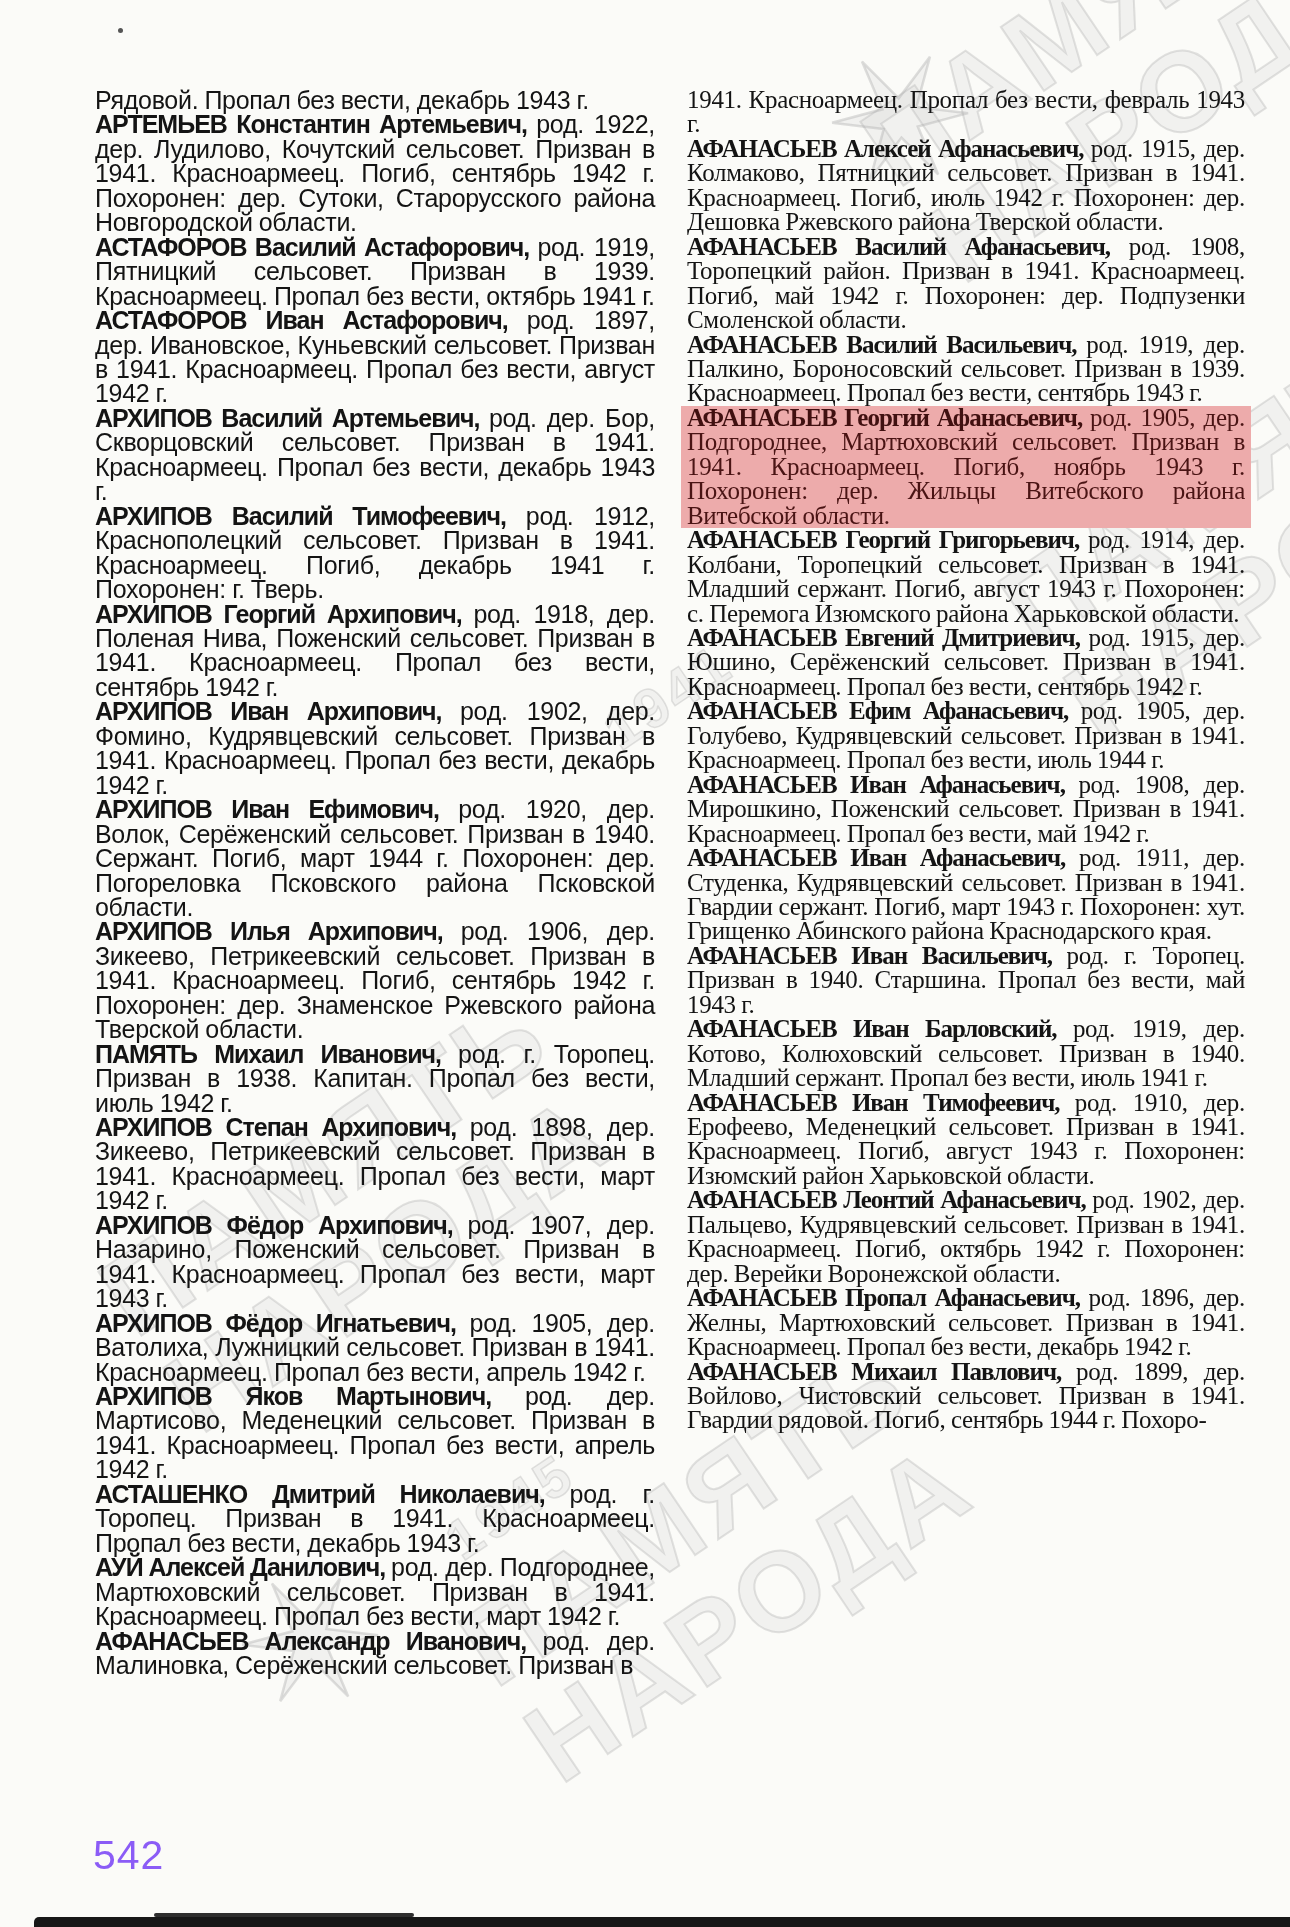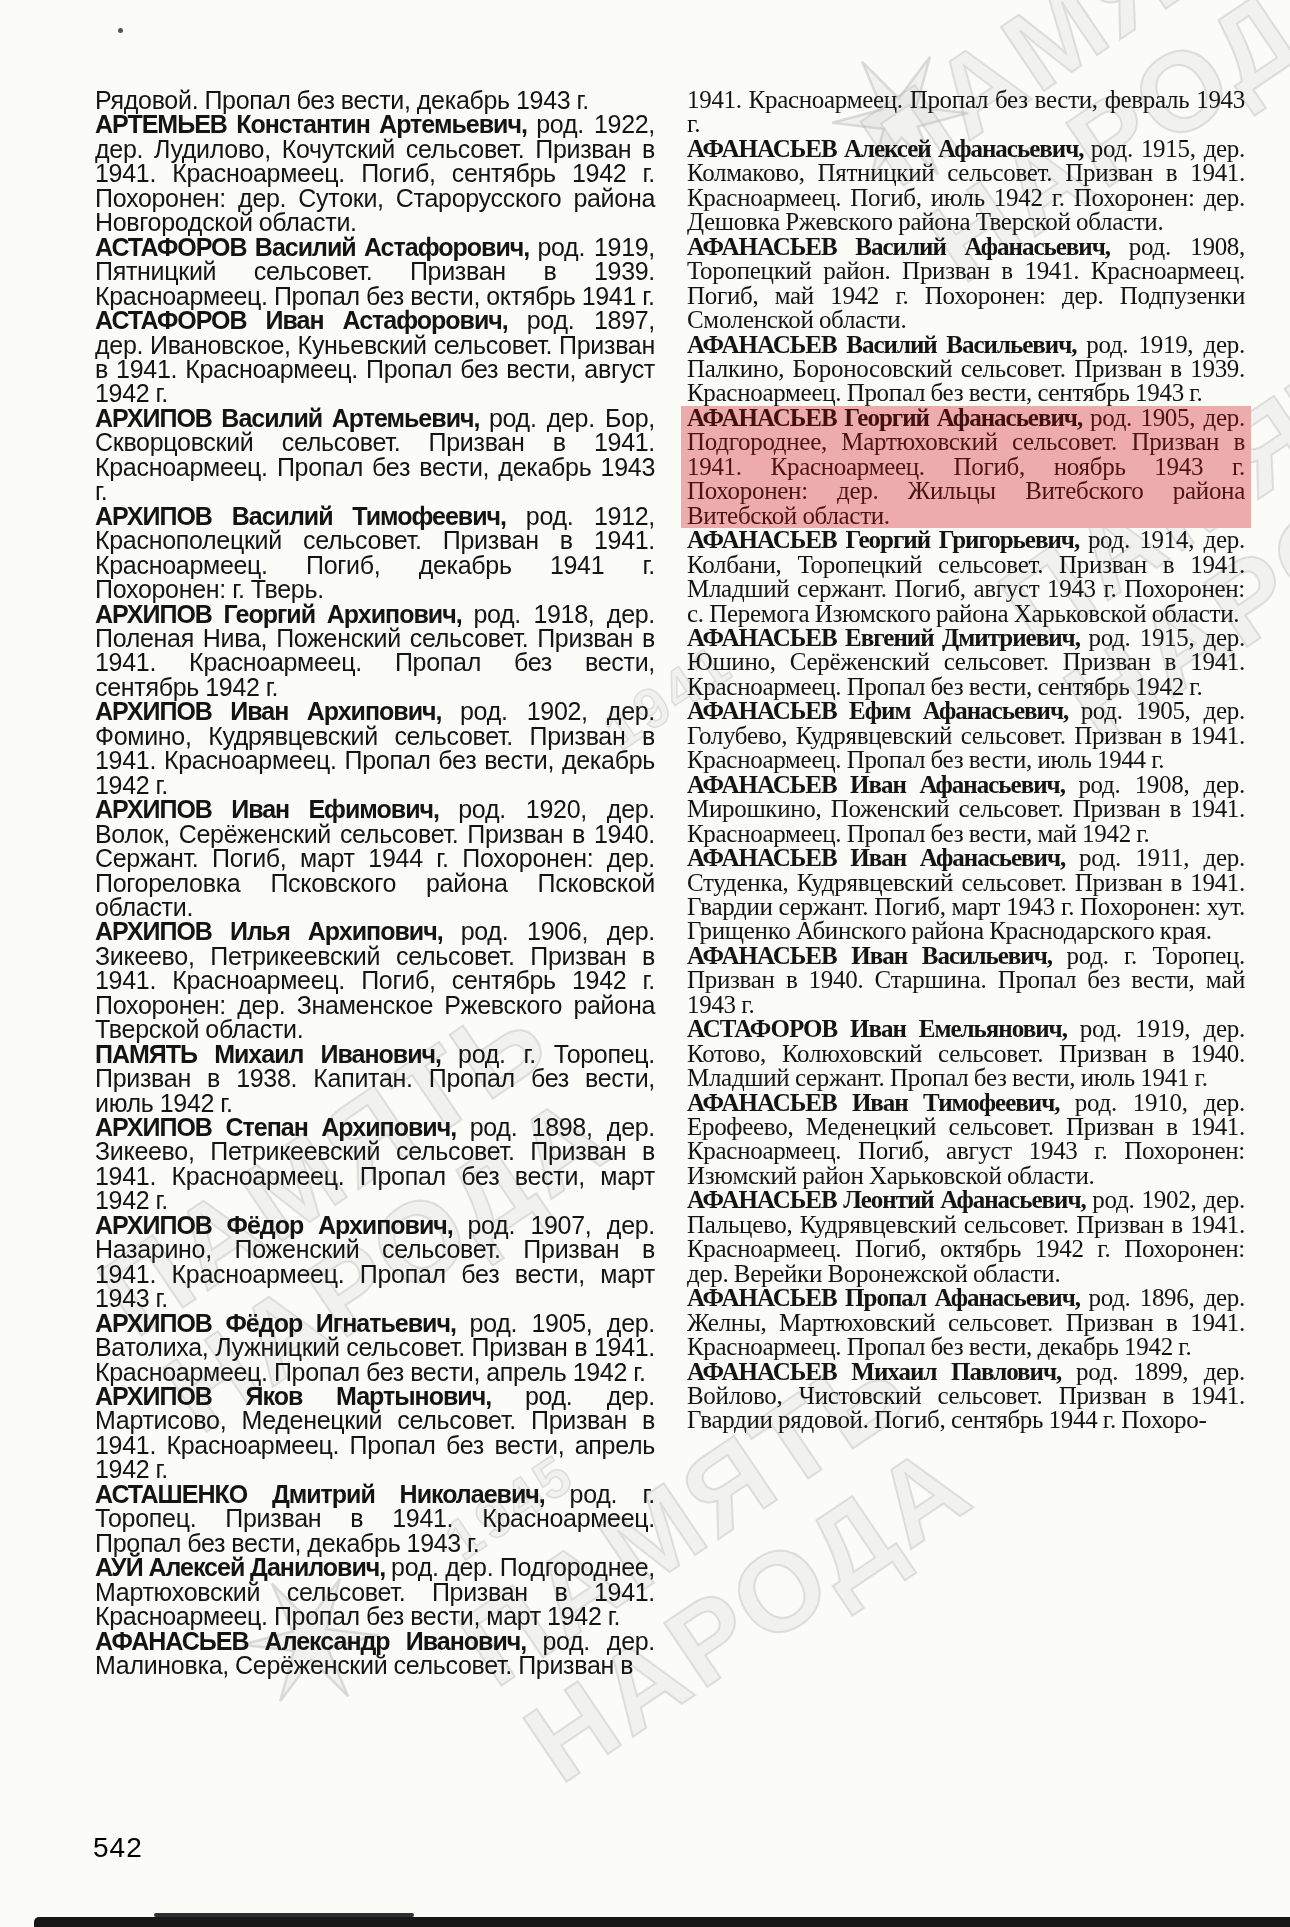--- a/index.html
+++ b/index.html
@@ -57,23 +57,23 @@
     color:#4a1414;
     margin:0 -6px;
     padding:0 6px;
   }
   .entry.highlight .surname{color:#401010;}
 
   
   .page-number{
     position:absolute;
     left:93px;top:1832px;
-    font-size:28px;
+    font-size:41px;
     letter-spacing:1px;
-    color:#000000;
+    color:#8b5cf6;
   }
 
   
   .scan-edge{
     position:absolute;
     left:34px;right:0;bottom:0;height:10px;
     background:#171717;
     border-top-left-radius:5px;
   }
   .scan-edge::before{
@@ -127,21 +127,21 @@
       <p class="entry"><span class="surname">АФАНАСЬЕВ Алексей Афанасьевич, </span>род. 1915, дер. Колмаково, Пятницкий сельсовет. Призван в 1941. Красноармеец. Погиб, июль 1942 г. Похоронен: дер. Дешовка Ржевского района Тверской области.</p>
       <p class="entry"><span class="surname">АФАНАСЬЕВ Василий Афанасьевич, </span>род. 1908, Торопецкий район. Призван в 1941. Красноармеец. Погиб, май 1942 г. Похоронен: дер. Подпузенки Смоленской области.</p>
       <p class="entry"><span class="surname">АФАНАСЬЕВ Василий Васильевич, </span>род. 1919, дер. Палкино, Бороносовский сельсовет. Призван в 1939. Красноармеец. Пропал без вести, сентябрь 1943 г.</p>
       <p class="entry highlight"><span class="surname">АФАНАСЬЕВ Георгий Афанасьевич, </span>род. 1905, дер. Подгороднее, Мартюховский сельсовет. Призван в 1941. Красноармеец. Погиб, ноябрь 1943 г. Похоронен: дер. Жильцы Витебского района Витебской области.</p>
       <p class="entry"><span class="surname">АФАНАСЬЕВ Георгий Григорьевич, </span>род. 1914, дер. Колбани, Торопецкий сельсовет. Призван в 1941. Младший сержант. Погиб, август 1943 г. Похоронен: с. Перемога Изюмского района Харьковской области.</p>
       <p class="entry"><span class="surname">АФАНАСЬЕВ Евгений Дмитриевич, </span>род. 1915, дер. Юшино, Серёженский сельсовет. Призван в 1941. Красноармеец. Пропал без вести, сентябрь 1942 г.</p>
       <p class="entry"><span class="surname">АФАНАСЬЕВ Ефим Афанасьевич, </span>род. 1905, дер. Голубево, Кудрявцевский сельсовет. Призван в 1941. Красноармеец. Пропал без вести, июль 1944 г.</p>
       <p class="entry"><span class="surname">АФАНАСЬЕВ Иван Афанасьевич, </span>род. 1908, дер. Мирошкино, Поженский сельсовет. Призван в 1941. Красноармеец. Пропал без вести, май 1942 г.</p>
       <p class="entry"><span class="surname">АФАНАСЬЕВ Иван Афанасьевич, </span>род. 1911, дер. Студенка, Кудрявцевский сельсовет. Призван в 1941. Гвардии сержант. Погиб, март 1943 г. Похоронен: хут. Грищенко Абинского района Краснодарского края.</p>
       <p class="entry"><span class="surname">АФАНАСЬЕВ Иван Васильевич, </span>род. г. Торопец. Призван в 1940. Старшина. Пропал без вести, май 1943 г.</p>
-      <p class="entry"><span class="surname">АСТАФОРОВ Иван Емельянович, </span>род. 1919, дер. Котово, Колюховский сельсовет. Призван в 1940. Младший сержант. Пропал без вести, июль 1941 г.</p>
+      <p class="entry"><span class="surname">АФАНАСЬЕВ Иван Барловский, </span>род. 1919, дер. Котово, Колюховский сельсовет. Призван в 1940. Младший сержант. Пропал без вести, июль 1941 г.</p>
       <p class="entry"><span class="surname">АФАНАСЬЕВ Иван Тимофеевич, </span>род. 1910, дер. Ерофеево, Меденецкий сельсовет. Призван в 1941. Красноармеец. Погиб, август 1943 г. Похоронен: Изюмский район Харьковской области.</p>
       <p class="entry"><span class="surname">АФАНАСЬЕВ Леонтий Афанасьевич, </span>род. 1902, дер. Пальцево, Кудрявцевский сельсовет. Призван в 1941. Красноармеец. Погиб, октябрь 1942 г. Похоронен: дер. Верейки Воронежской области.</p>
       <p class="entry"><span class="surname">АФАНАСЬЕВ Пропал Афанасьевич, </span>род. 1896, дер. Желны, Мартюховский сельсовет. Призван в 1941. Красноармеец. Пропал без вести, декабрь 1942 г.</p>
       <p class="entry"><span class="surname">АФАНАСЬЕВ Михаил Павлович, </span>род. 1899, дер. Войлово, Чистовский сельсовет. Призван в 1941. Гвардии рядовой. Погиб, сентябрь 1944 г. Похоро-</p>
     </div>
 
   <div class="page-number">542</div>
 
   <div class="speck"></div>
   <div class="scan-edge"></div>

